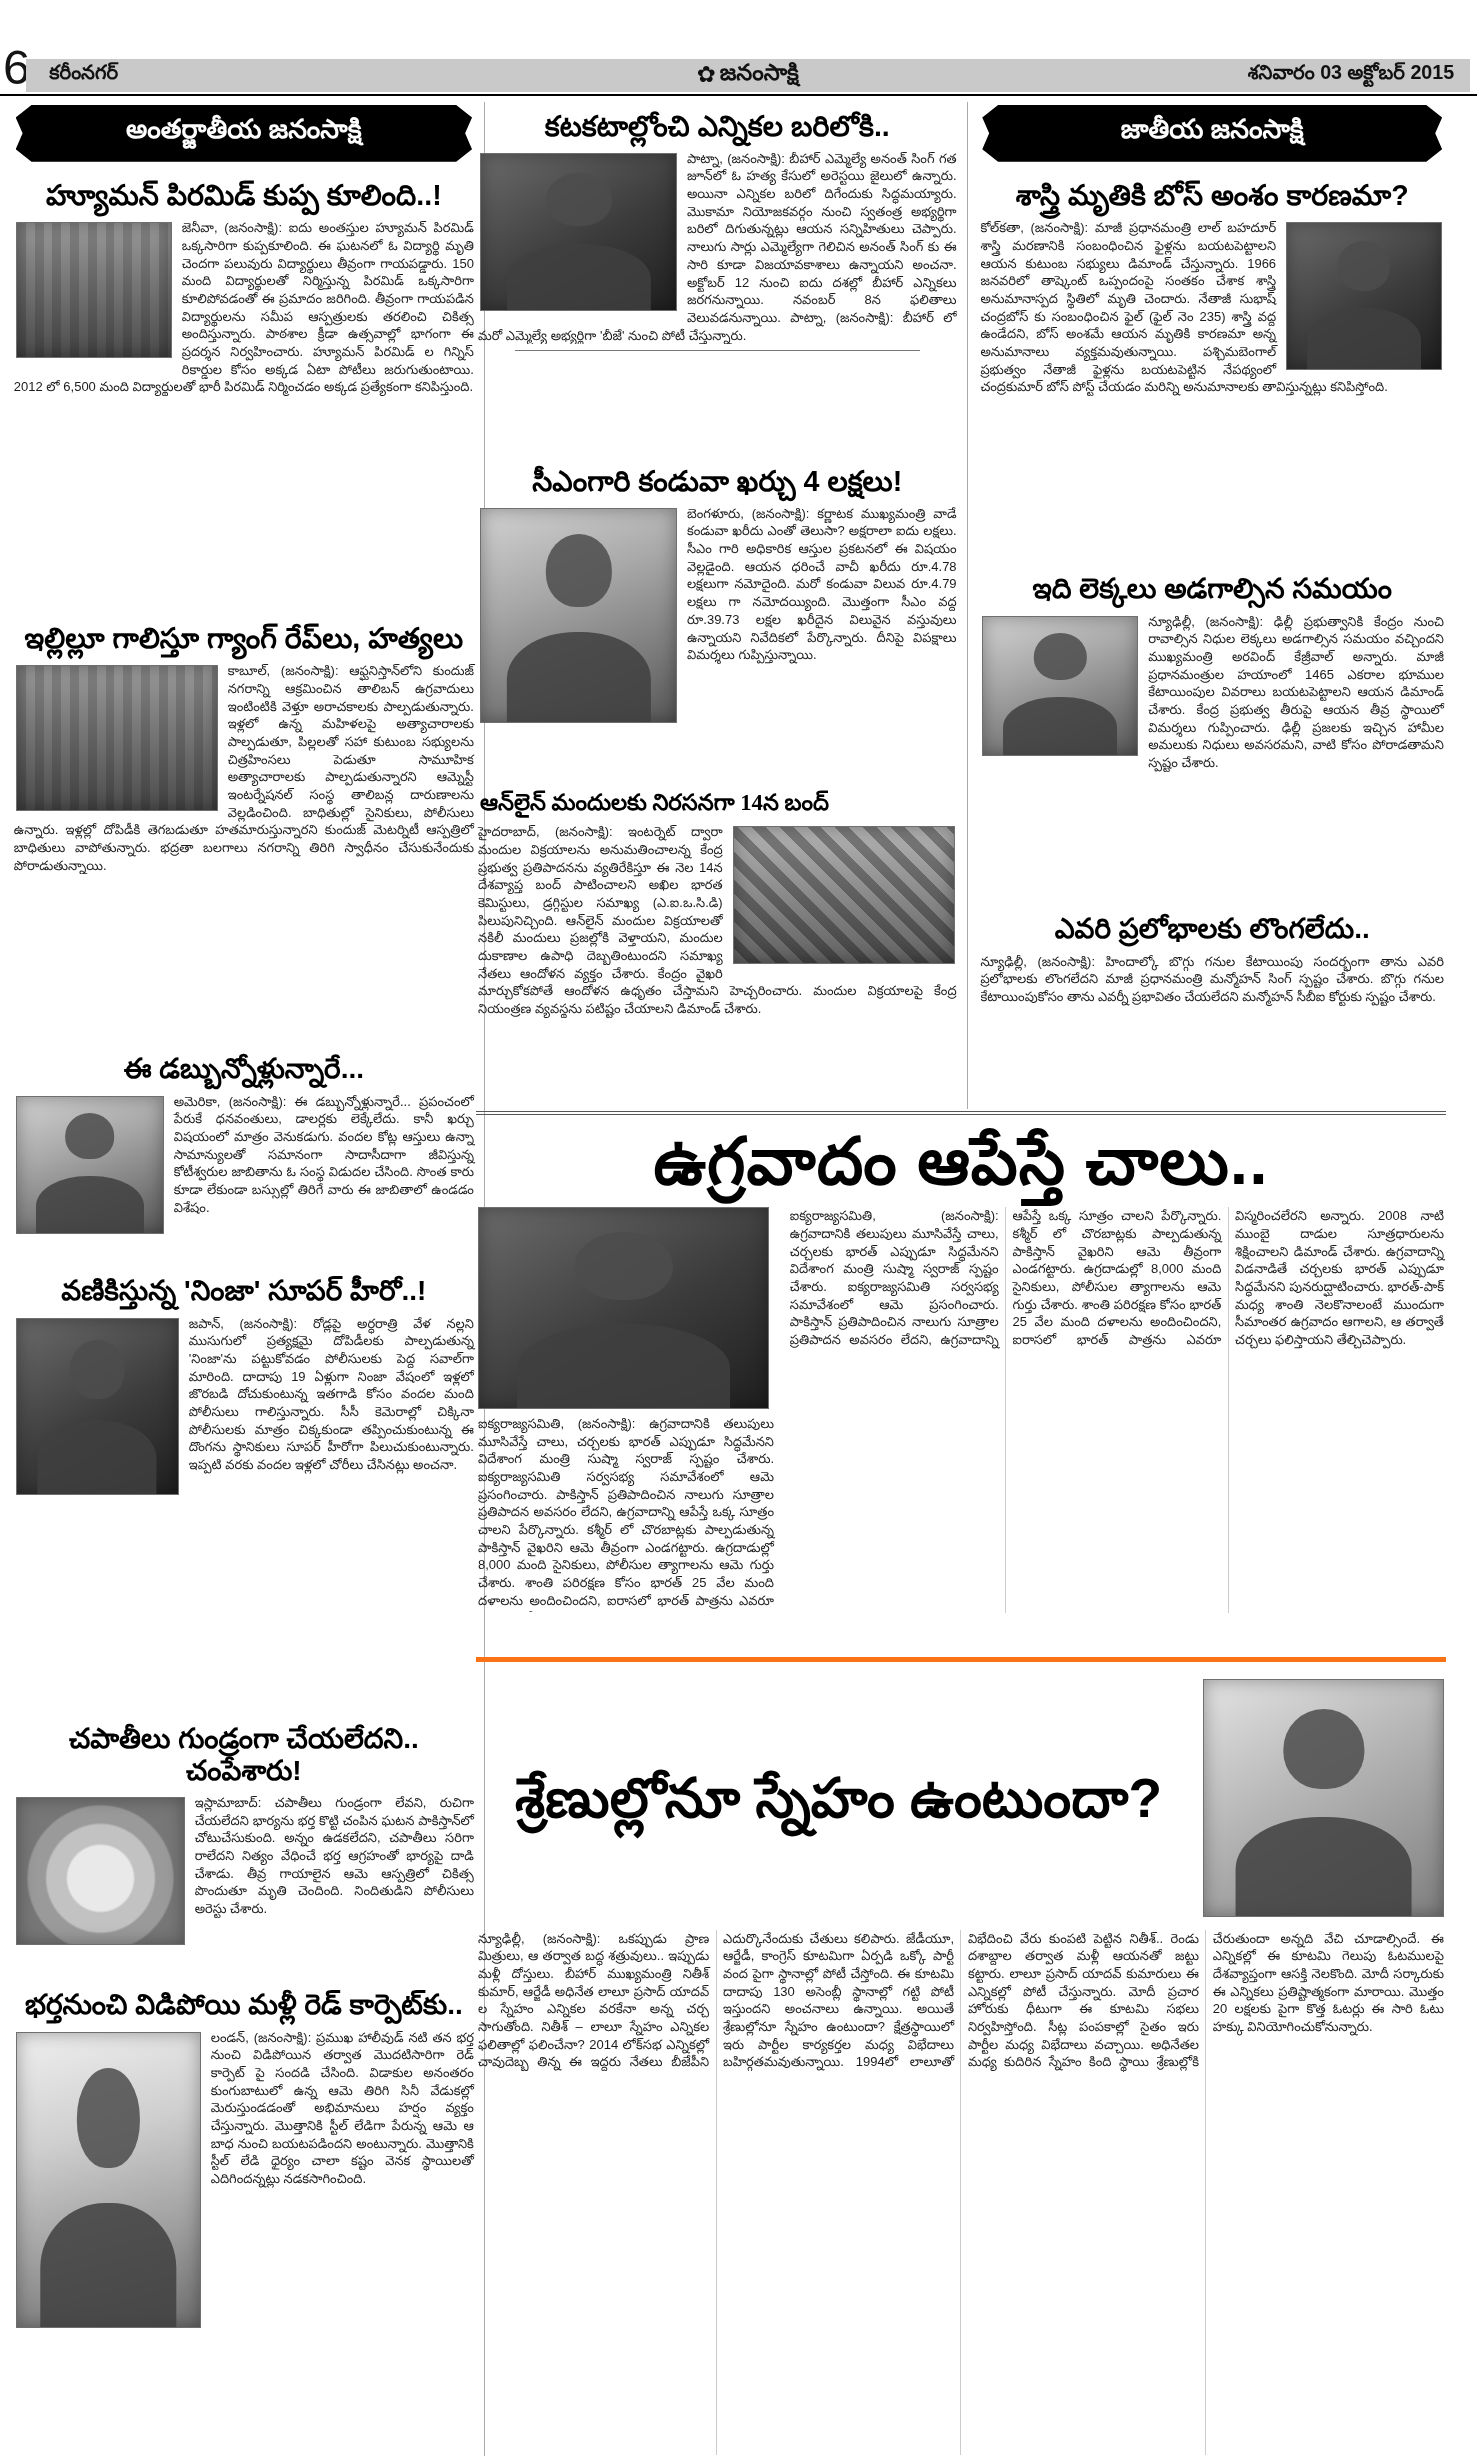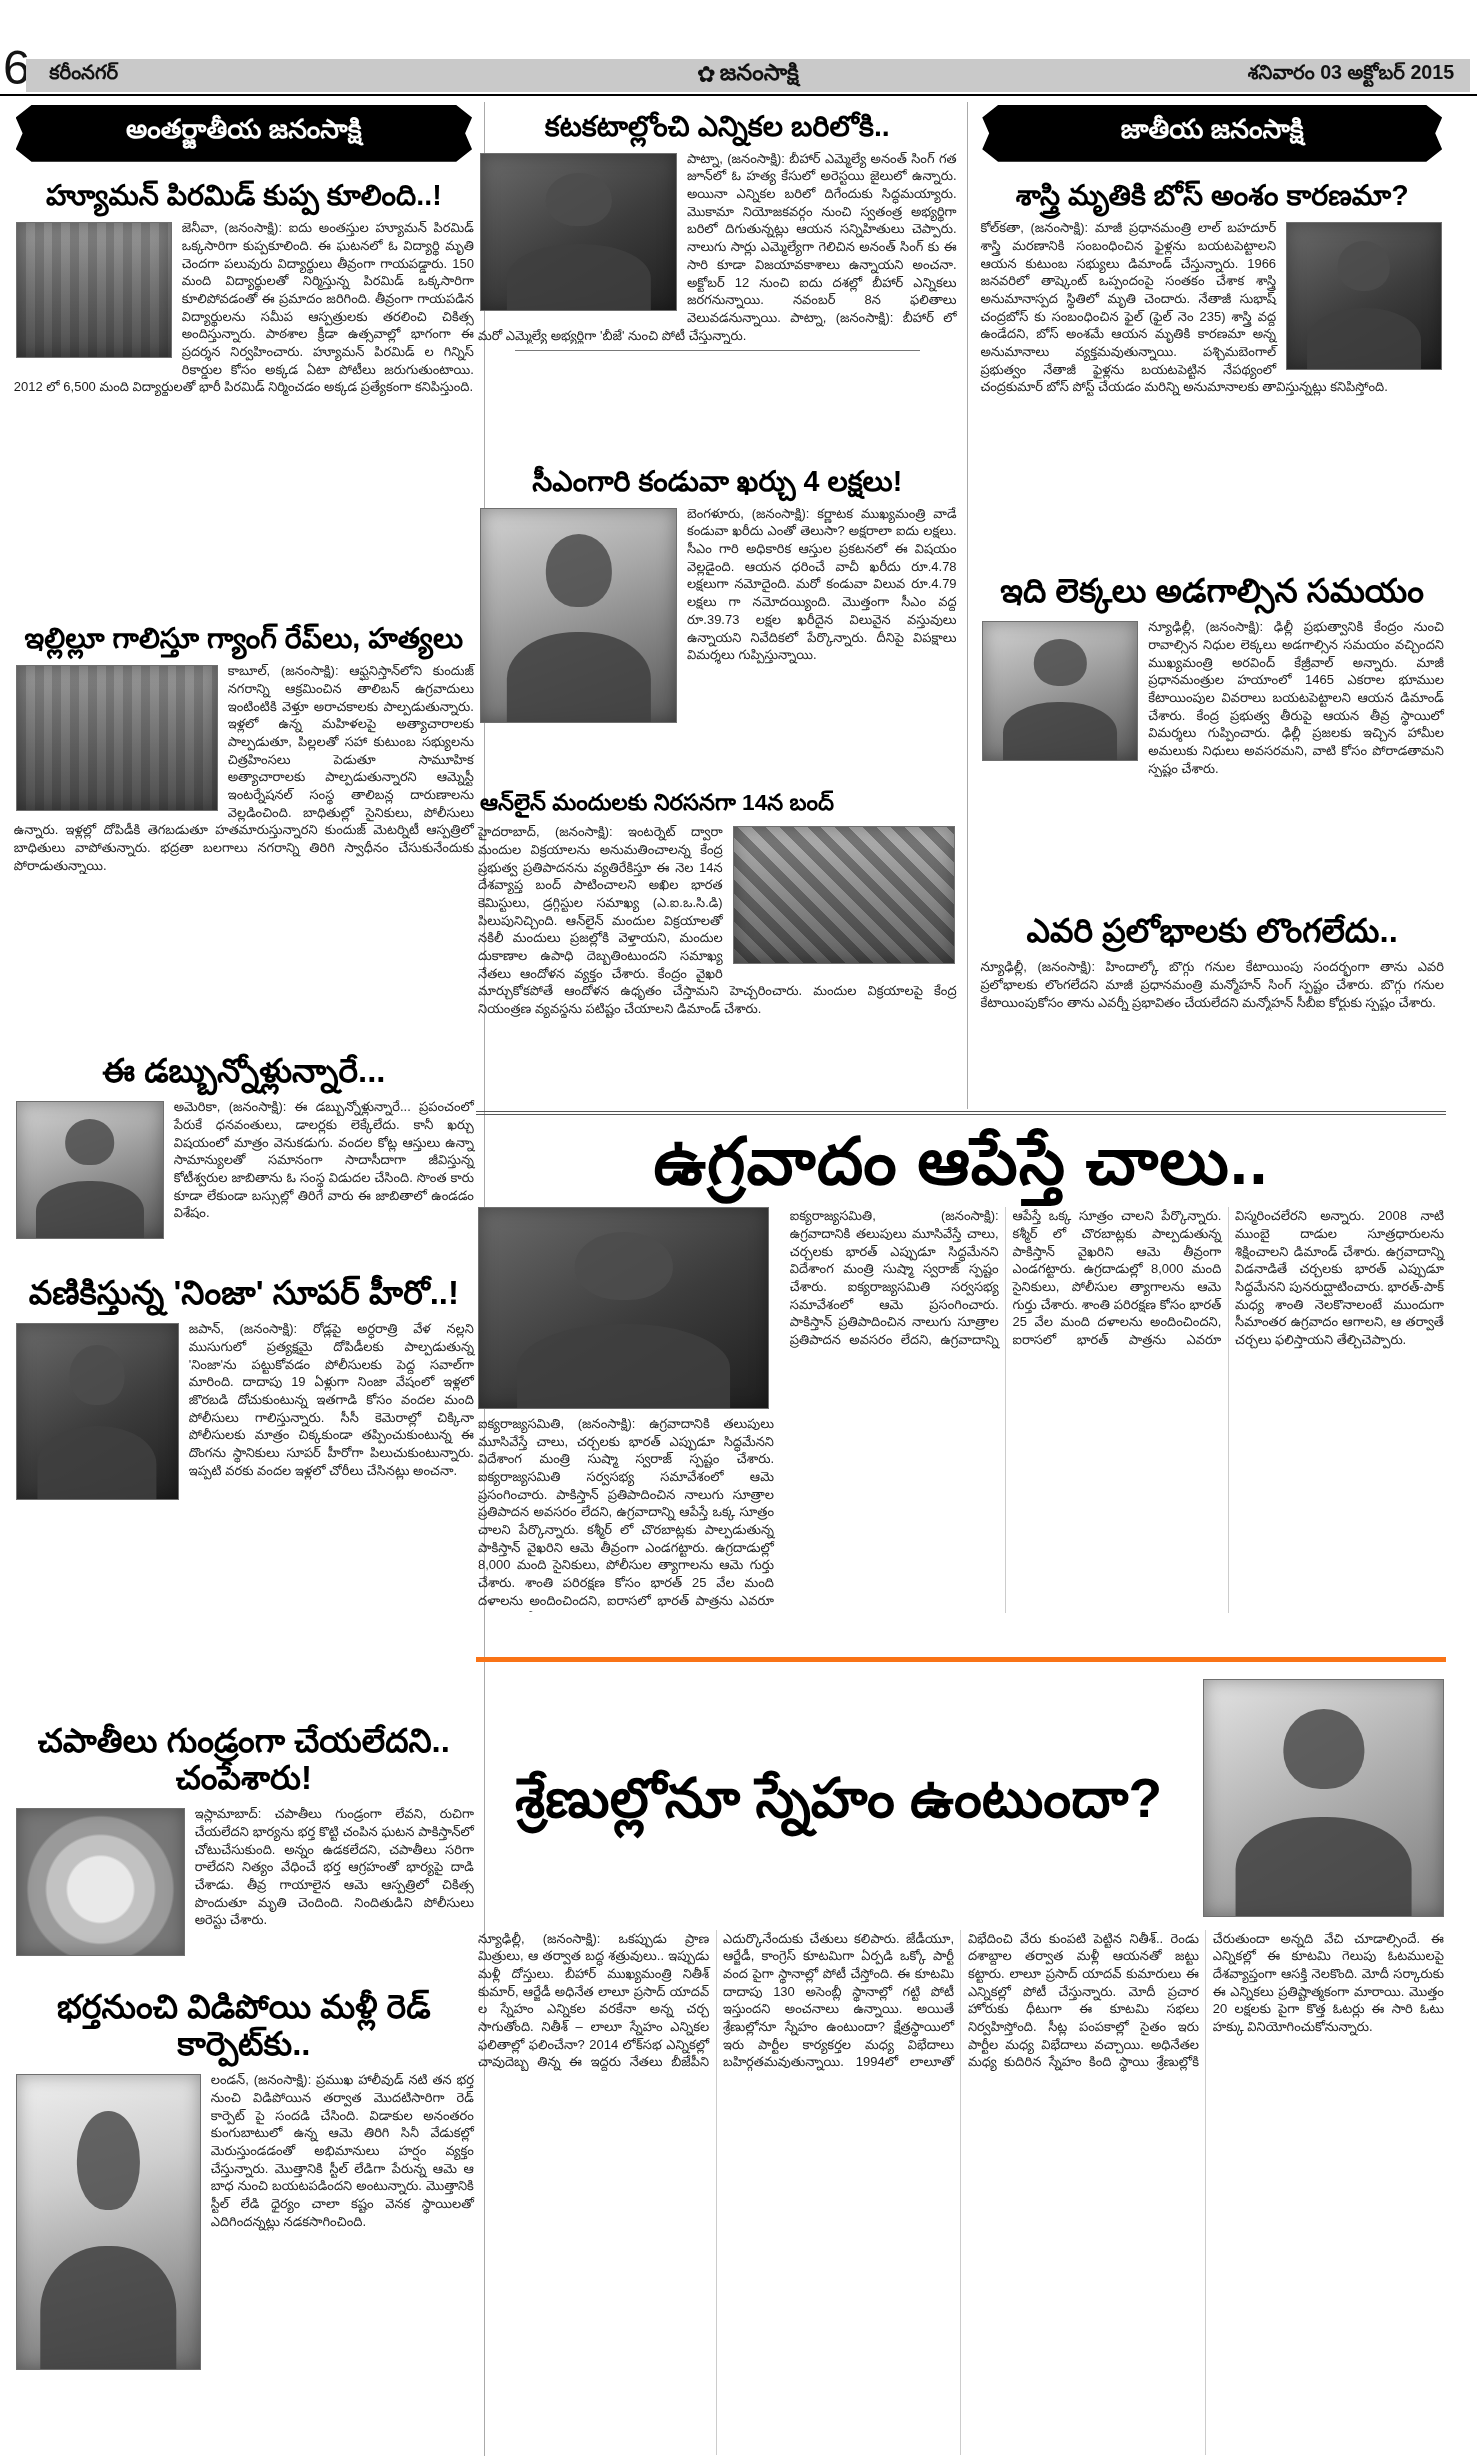--- a/index.html
+++ b/index.html
@@ -22,22 +22,22 @@
   .col-mid { width:493px; padding-right:8.9px; border-right:1px solid #aaa; overflow:hidden; }
   .col-right { width:478px; padding-left:9.9px; overflow:hidden; }
 
   
   .banner { background:#000; color:#fff; text-align:center; font-weight:bold; font-size:26.6px; padding:8.9px 0 10.8px;
     margin:3px 3.9px 9.9px; clip-path:polygon(15.8px 0, calc(100% - 15.8px) 0, 100% 22%, calc(100% - 6.9px) 50%, 100% 78%, calc(100% - 15.8px) 100%, 15.8px 100%, 0 78%, 6.9px 50%, 0 22%); }
 
   
   .hl { font-weight:bold; text-align:center; color:#000; line-height:1.12; margin:7.9px 2px 7.9px; }
   .hl-lg { font-size:28.6px; }
-  .hl-md { font-size:33px; }
-  .hl-sm { font-size:22.7px; text-align:left; margin-left:3.9px; }
+  .hl-md { font-size:28px; }
+  .hl-sm { font-size:22.7px; text-align:left; margin-left:3.9px;font-family:Liberation Serif, serif; }
   .body { font-size:13px; line-height:1.36; text-align:justify; color:#1a1a1a; overflow:hidden; padding:0 2px; }
 
   
   .photo { float:left; margin:3px 9.9px 3.9px 2px; border:1px solid #6f6f6f; position:relative; overflow:hidden;
     background:linear-gradient(160deg,#d2d2d2 0%,#a8a8a8 38%,#7c7c7c 72%,#585858 100%); box-shadow:inset 0 0 17.7px rgba(0,0,0,.35); }
   .photo.fr { float:right; margin:3px 2px 3.9px 9.9px; }
   .portrait::before { content:""; position:absolute; left:50%; top:12%; width:34%; height:34%; transform:translateX(-50%);
     background:#4c4c4c; border-radius:50% 50% 46% 46%; opacity:.85; }
   .portrait::after { content:""; position:absolute; left:50%; bottom:-4%; width:74%; height:46%; transform:translateX(-50%);
     background:#3f3f3f; border-radius:48% 48% 0 0; opacity:.85; }

